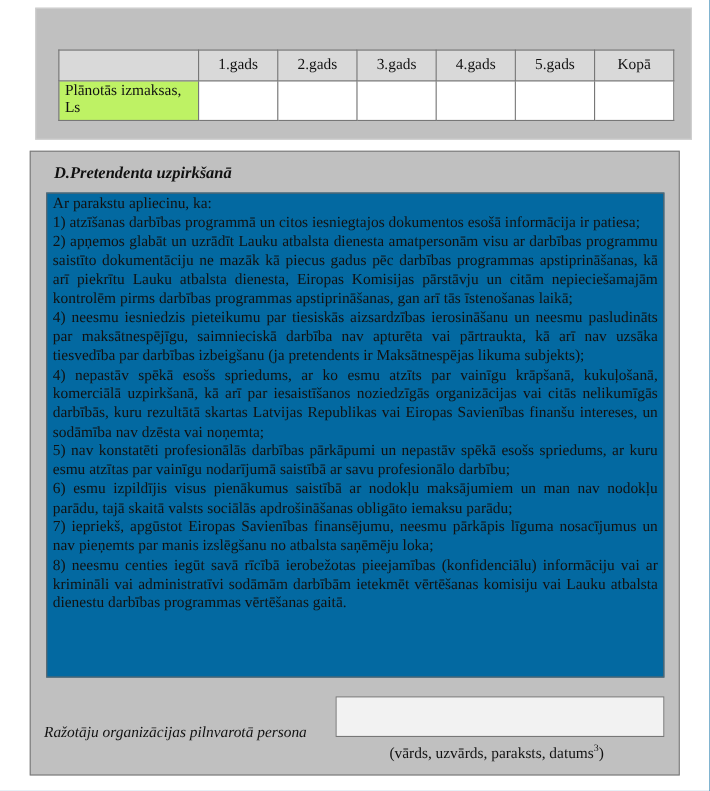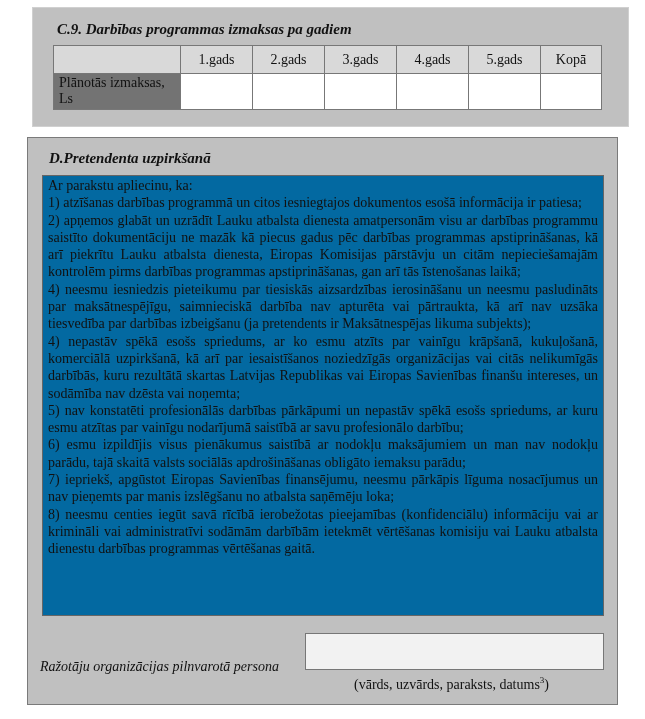--- a/index.html
+++ b/index.html
@@ -20,52 +20,51 @@
 
   table.costs {
     position:absolute; left:20px; top:37px; border-collapse:collapse;
     font-size:14px;
   }
   table.costs td {
     border:1.5px solid #777; padding:0; box-sizing:border-box; vertical-align:top;
   }
   table.costs tr.hdr td { background:#d9d9d9; height:28px; text-align:center; vertical-align:middle; }
   table.costs tr.row td { background:#ffffff; height:36px; }
-  table.costs tr.row td.label { background:#737373; text-align:left; padding:1px 0 0 5px; line-height:16px; }
+  table.costs tr.row td.label { background:#bef264; text-align:left; padding:1px 0 0 5px; line-height:16px; }
 
   #decl-box {
     position:absolute; left:14px; top:37px; width:562px; height:441px;
     background:#0369a1; border:1.5px solid #666; box-sizing:border-box;
     padding:1px 5px 0 5px; font-size:14px; line-height:17.3px; text-align:justify;
   }
   #decl-box p { margin:0; }
 
   #sign-label { position:absolute; left:12px; top:521px; font-size:14px;font-style:italic; }
   #sign-field {
     position:absolute; left:277px; top:495px; width:299px; height:37px;
     background:#f2f2f2; border:1.5px solid #777; box-sizing:border-box;
   }
   #sign-caption { position:absolute; left:326px; top:537px; font-size:14px; }
   #sign-caption sup { font-size:9px; }
 </style>
 </head>
 <body>
 
 <div class="panel" id="panel-c9">
-  <div class="section-title" id="c9-title">C.9. Darbības programmas izmaksas pa gadiem</div>
   <table class="costs">
     <tbody>
         <tr class="hdr">
       <td style="width:127px"></td>
       <td style="width:72px">1.gads</td>
       <td style="width:72px">2.gads</td>
       <td style="width:72px">3.gads</td>
       <td style="width:72px">4.gads</td>
       <td style="width:72px">5.gads</td>
-      <td style="width:61px">Kopā</td>
+      <td style="width:72px">Kopā</td>
     </tr>
     <tr class="row">
       <td class="label">Plānotās izmaksas, Ls</td>
       <td></td>
       <td></td>
       <td></td>
       <td></td>
       <td></td>
       <td></td>
     </tr>

